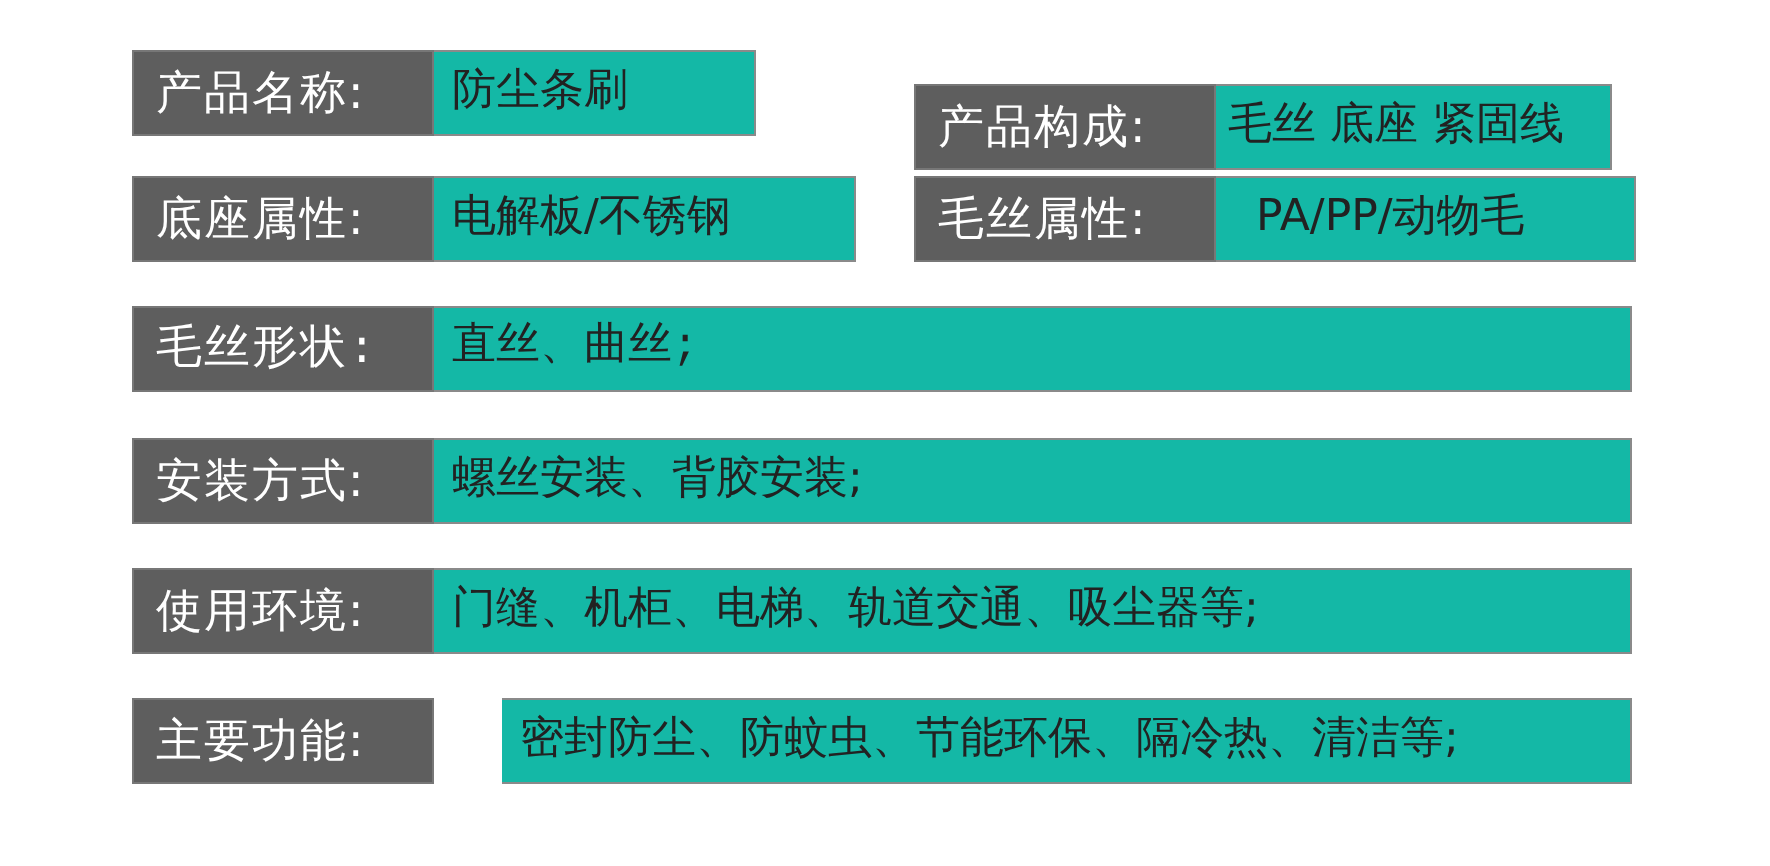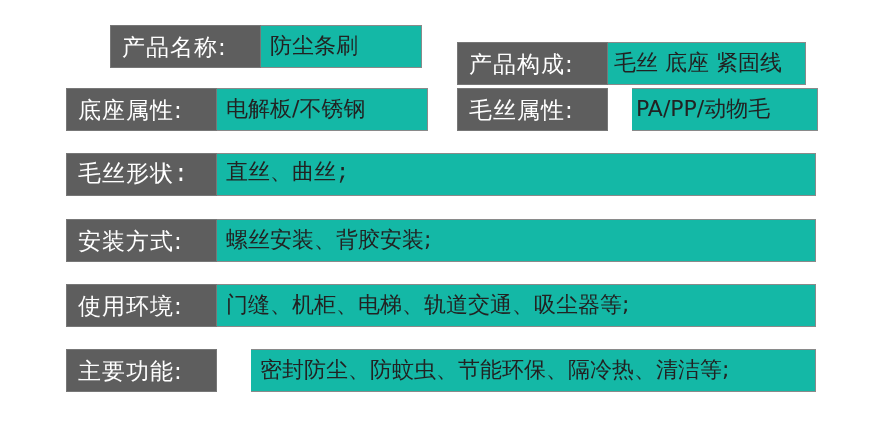--- a/index.html
+++ b/index.html
@@ -14,35 +14,35 @@
     border: 1px solid #777;
   }
   .value {
     flex: 1; border: 1.5px solid #8a8a8a; border-left: none; box-sizing: border-box; background: #14b8a6;
     color: #222; font-size: 22px; line-height: 40px; padding-left: 9px; white-space: nowrap; overflow: hidden;
   }
 </style>
 </head>
 <body>
 
-<div class="row" style="left:66px; top:25px; width:312px;margin-left:44px;">
+<div class="row" style="left:66px; top:25px; width:312px;">
   <div class="label">产品名称:</div>
   <div class="value">防尘条刷</div>
 </div>
 <div class="row" style="left:457px; top:42px; width:349px;">
   <div class="label">产品构成:</div>
   <div class="value" style="padding-left:6px;">毛丝 底座 紧固线</div>
 </div>
 <div class="row" style="left:66px; top:88px; width:362px;">
   <div class="label">底座属性:</div>
   <div class="value">电解板/不锈钢</div>
 </div>
 <div class="row" style="left:457px; top:88px; width:361px;border-radius:13px;">
   <div class="label">毛丝属性:</div>
-  <div class="value" style="padding-left:4px;margin-left:24px;">PA/PP/动物毛</div>
+  <div class="value" style="padding-left:20px;">PA/PP/动物毛</div>
 </div>
 <div class="row" style="left:66px; top:153px; width:750px;font-family:Liberation Mono, monospace;">
   <div class="label">毛丝形状:</div>
   <div class="value">直丝、曲丝;</div>
 </div>
 <div class="row" style="left:66px; top:219px; width:750px;">
   <div class="label">安装方式:</div>
   <div class="value">螺丝安装、背胶安装;</div>
 </div>
 <div class="row" style="left:66px; top:284px; width:750px;">

